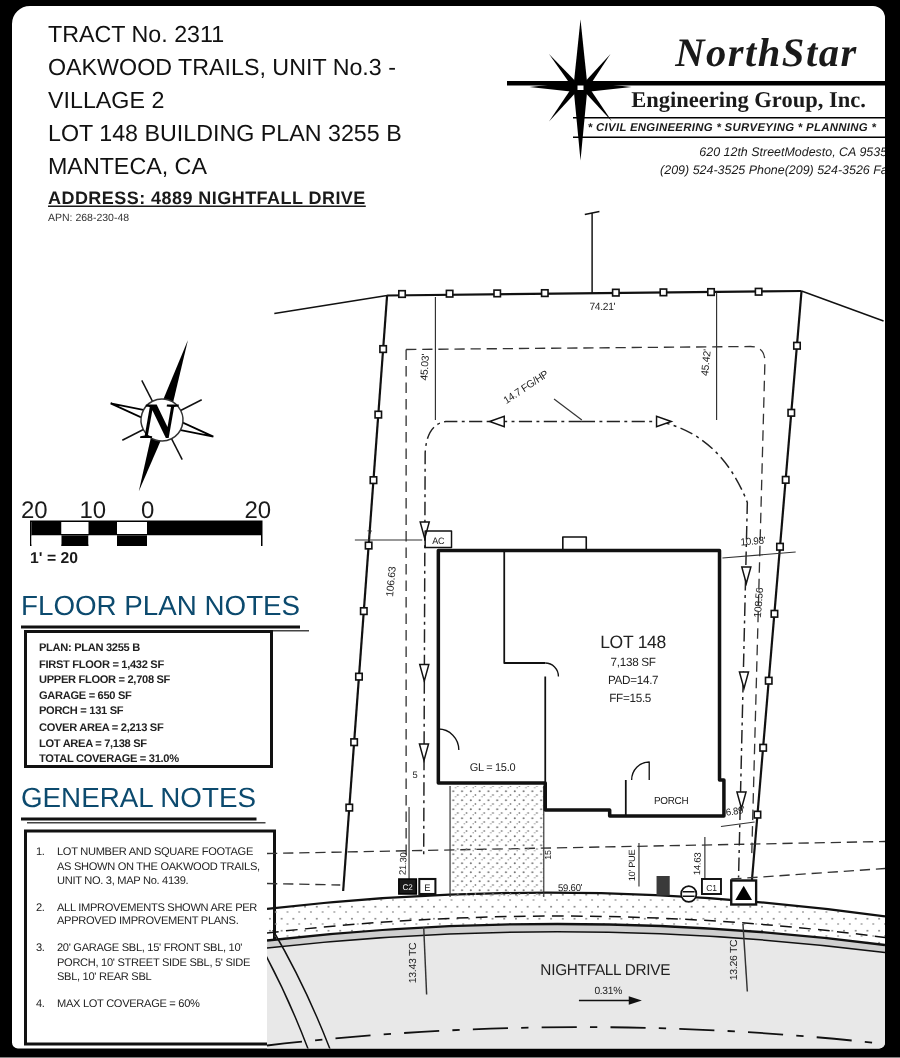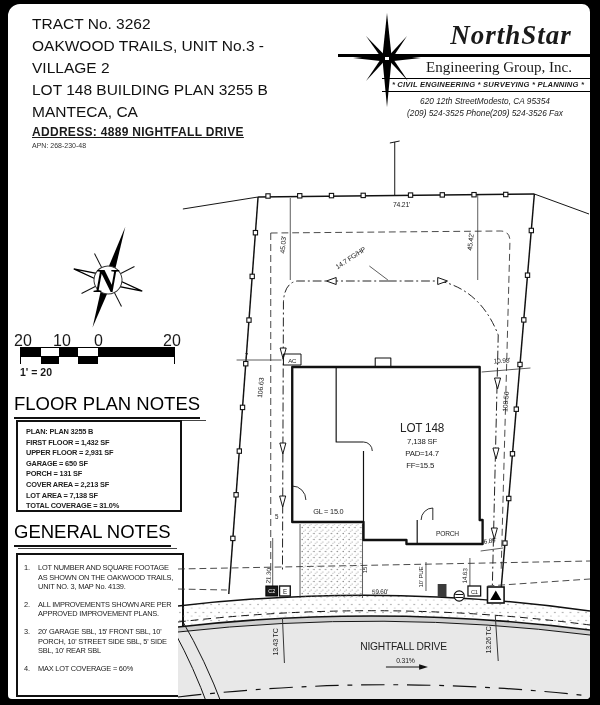--- a/index.html
+++ b/index.html
@@ -14,58 +14,58 @@
            text-decoration:underline;font-family:"Liberation Sans",sans-serif;}
   .tb-apn{font-size:7px;color:#333;line-height:10px;}
   
   .firm-block{position:absolute;left:330px;top:8px;width:258px;height:110px;}
   .firm-rule{position:absolute;left:0;top:42px;width:256px;height:3px;background:#000;}
   .firm-star{position:absolute;left:14px;top:0px;}
   .firm-name{position:absolute;left:78px;top:8px;width:190px;text-align:center;
              font-family:"Liberation Serif",serif;font-style:italic;font-weight:bold;
              font-size:27px;letter-spacing:1px;}
   .firm-sub{position:absolute;left:66px;top:47px;width:190px;text-align:center;
-            font-family:"Liberation Serif",serif;font-weight:normal;font-size:15px;}
+            font-family:"Liberation Serif",serif;font-weight:bold;font-size:15px;}
   .firm-hr1{position:absolute;left:44px;top:66px;width:212px;height:1px;background:#000;}
   .firm-svc{position:absolute;left:44px;top:68px;width:212px;text-align:center;
             font-style:italic;font-weight:bold;font-size:7.6px;letter-spacing:.2px;}
   .firm-hr2{position:absolute;left:44px;top:79px;width:212px;height:1px;background:#000;}
   .firm-addr{position:absolute;left:36px;top:83px;width:222px;font-style:italic;
              font-size:8.3px;line-height:12px;}
-  .fa-row{display:flex;justify-content:center;}
+  .fa-row{display:flex;justify-content:flex-end;}
   
   .scalebar{position:absolute;left:0px;top:328px;width:185px;height:50px;}
   .sb-labels span{position:absolute;top:0;font-size:16px;}
   .sb-bar{position:absolute;left:12px;top:15px;width:153px;height:15px;border:1px solid #000;}
   .sb-row{display:flex;height:7.5px;}
   .sb-seg{height:100%;}
   .sb-ratio{position:absolute;left:12px;top:34px;font-size:10.5px;font-weight:bold;}
   
-  .notes-head{position:absolute;font-size:18.5px;letter-spacing:0;color:#000000;
+  .notes-head{position:absolute;font-size:18.5px;letter-spacing:0;color:#0c4a6e;
               border-bottom:2px solid #111;padding-bottom:2px;}
   .notes-head::after{content:"";position:absolute;left:4px;right:-6px;bottom:-4px;height:1px;background:#444;}
   .fpn-box{position:absolute;left:8px;top:416px;width:166px;height:92px;border:2px solid #111;
            padding:5px 0 0 8px;box-sizing:border-box;font-weight:bold;}
   .fpn-line{font-size:7.4px;line-height:10.6px;letter-spacing:-.2px;color:#222;}
   .gn-box{position:absolute;left:8px;top:549px;width:168px;height:144px;border:2px solid #111;
           padding:8px 4px 0 6px;box-sizing:border-box;}
   .gn-item{display:flex;margin-bottom:8px;}
   .gn-num{font-size:7.4px;width:14px;flex:none;letter-spacing:-.2px;color:#222;}
   .gn-text{font-size:7.4px;line-height:9.6px;letter-spacing:-.2px;color:#222;}
   
   .siteplan{position:absolute;left:170px;top:126px;}
   .dt{font-family:"Liberation Sans",sans-serif;fill:#222;letter-spacing:-.2px;}
 </style>
 </head>
 <body>
 
 <div class="sheet">
 
   <div class="title-block">
-    <div class="tb-line">TRACT No. 3262</div>
+    <div class="tb-line">TRACT No. 2311</div>
     <div class="tb-line">OAKWOOD TRAILS, UNIT No.3 - VILLAGE 2</div>
     <div class="tb-line">LOT 148 BUILDING PLAN 3255 B</div>
     <div class="tb-line">MANTECA, CA</div>
     <div class="tb-addr">ADDRESS: 4889 NIGHTFALL DRIVE</div>
     <div class="tb-apn">APN: 268-230-48</div>
   </div>
 
   <div class="firm-block">
     <div class="firm-rule"></div>
     <svg class="firm-star" width="70" height="96" viewBox="0 0 70 96">
@@ -137,21 +137,21 @@
         <div class="sb-seg" style="width:76px;background:#fff"></div>
       </div>
     </div>
     <div class="sb-ratio">1' = 20</div>
   </div>
 
   <div class="notes-head" style="left:6px;top:389px;">FLOOR PLAN NOTES</div>
   <div class="fpn-box">
     <div class="fpn-line">PLAN: PLAN 3255 B</div>
     <div class="fpn-line">FIRST FLOOR = 1,432 SF</div>
-    <div class="fpn-line">UPPER FLOOR = 2,931 SF</div>
+    <div class="fpn-line">UPPER FLOOR = 2,708 SF</div>
     <div class="fpn-line">GARAGE = 650 SF</div>
     <div class="fpn-line">PORCH = 131 SF</div>
     <div class="fpn-line">COVER AREA = 2,213 SF</div>
     <div class="fpn-line">LOT AREA = 7,138 SF</div>
     <div class="fpn-line">TOTAL COVERAGE = 31.0%</div>
   </div>
 
   <div class="notes-head" style="left:6px;top:517px;">GENERAL NOTES</div>
   <div class="gn-box">
     <div class="gn-item">

